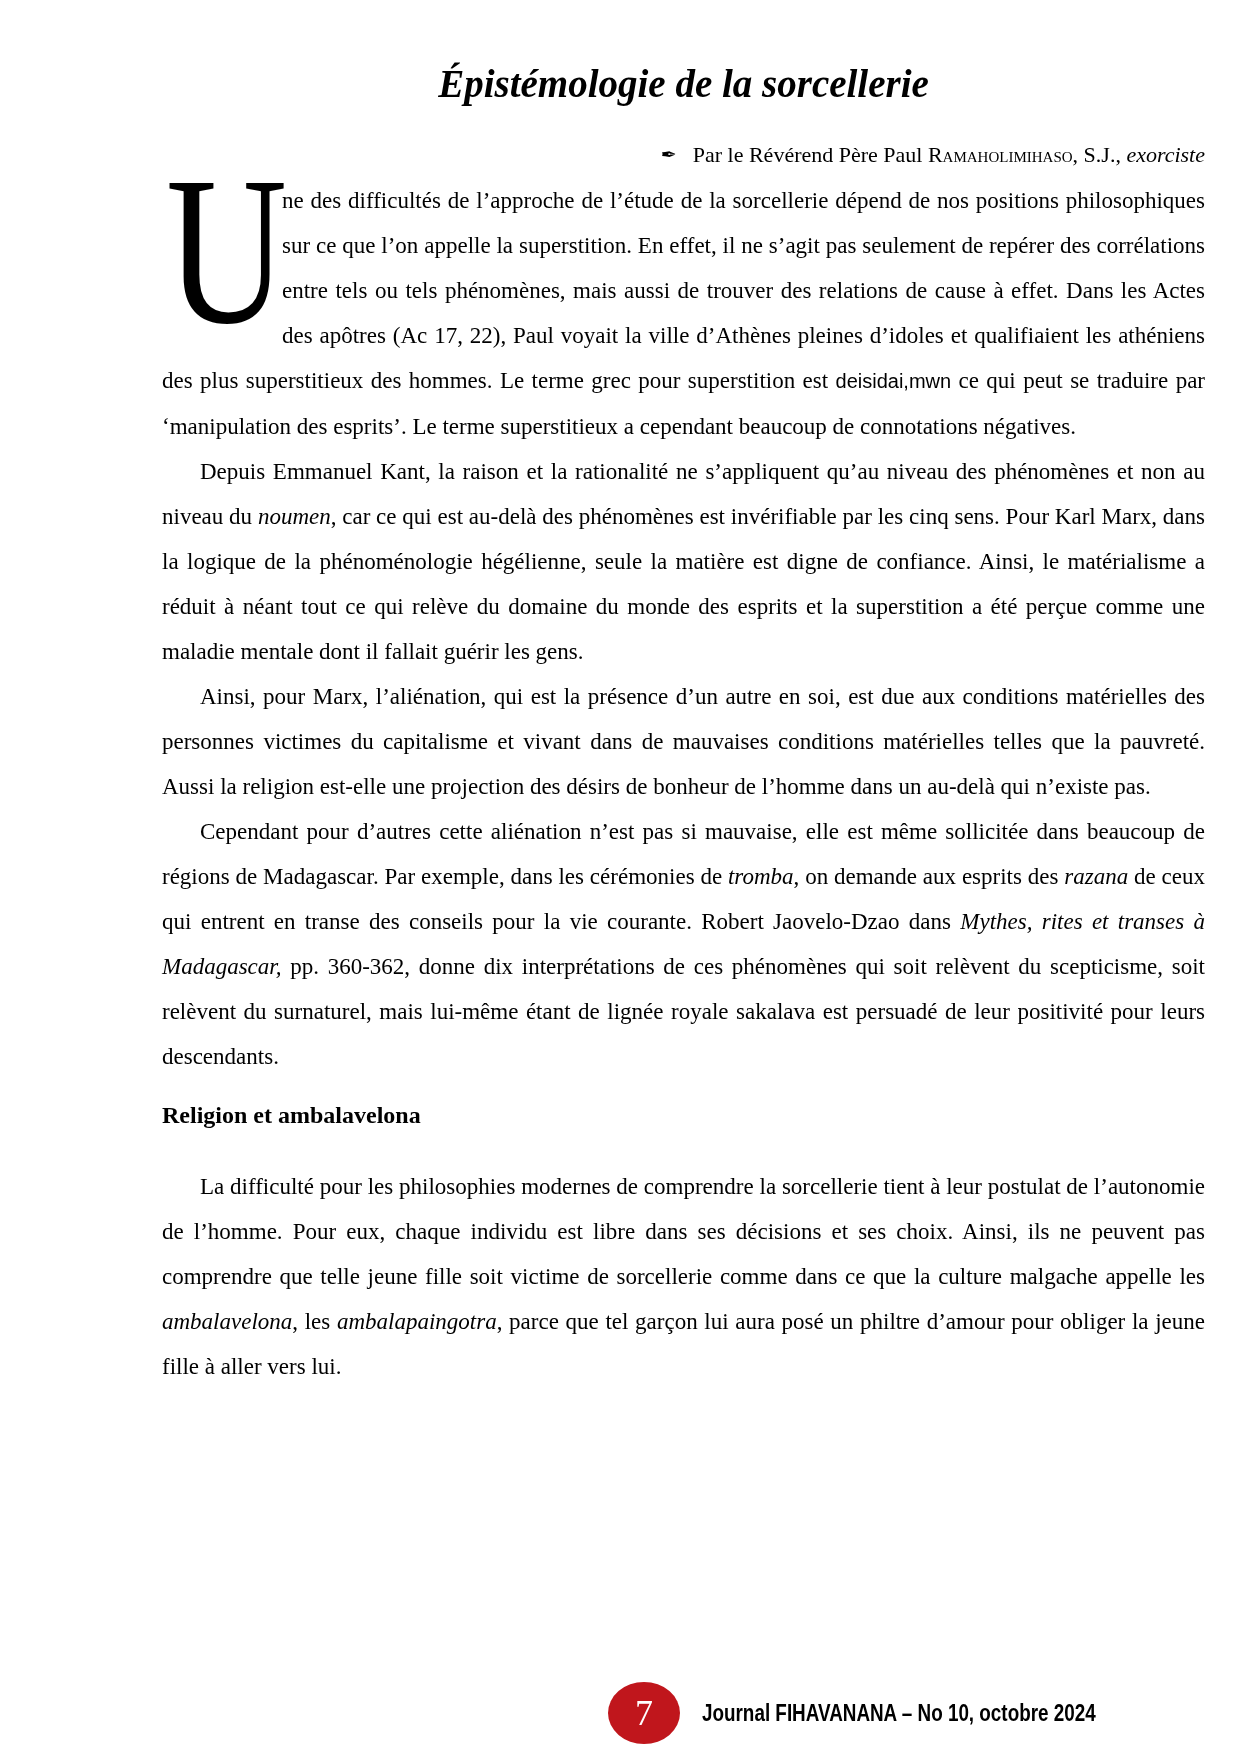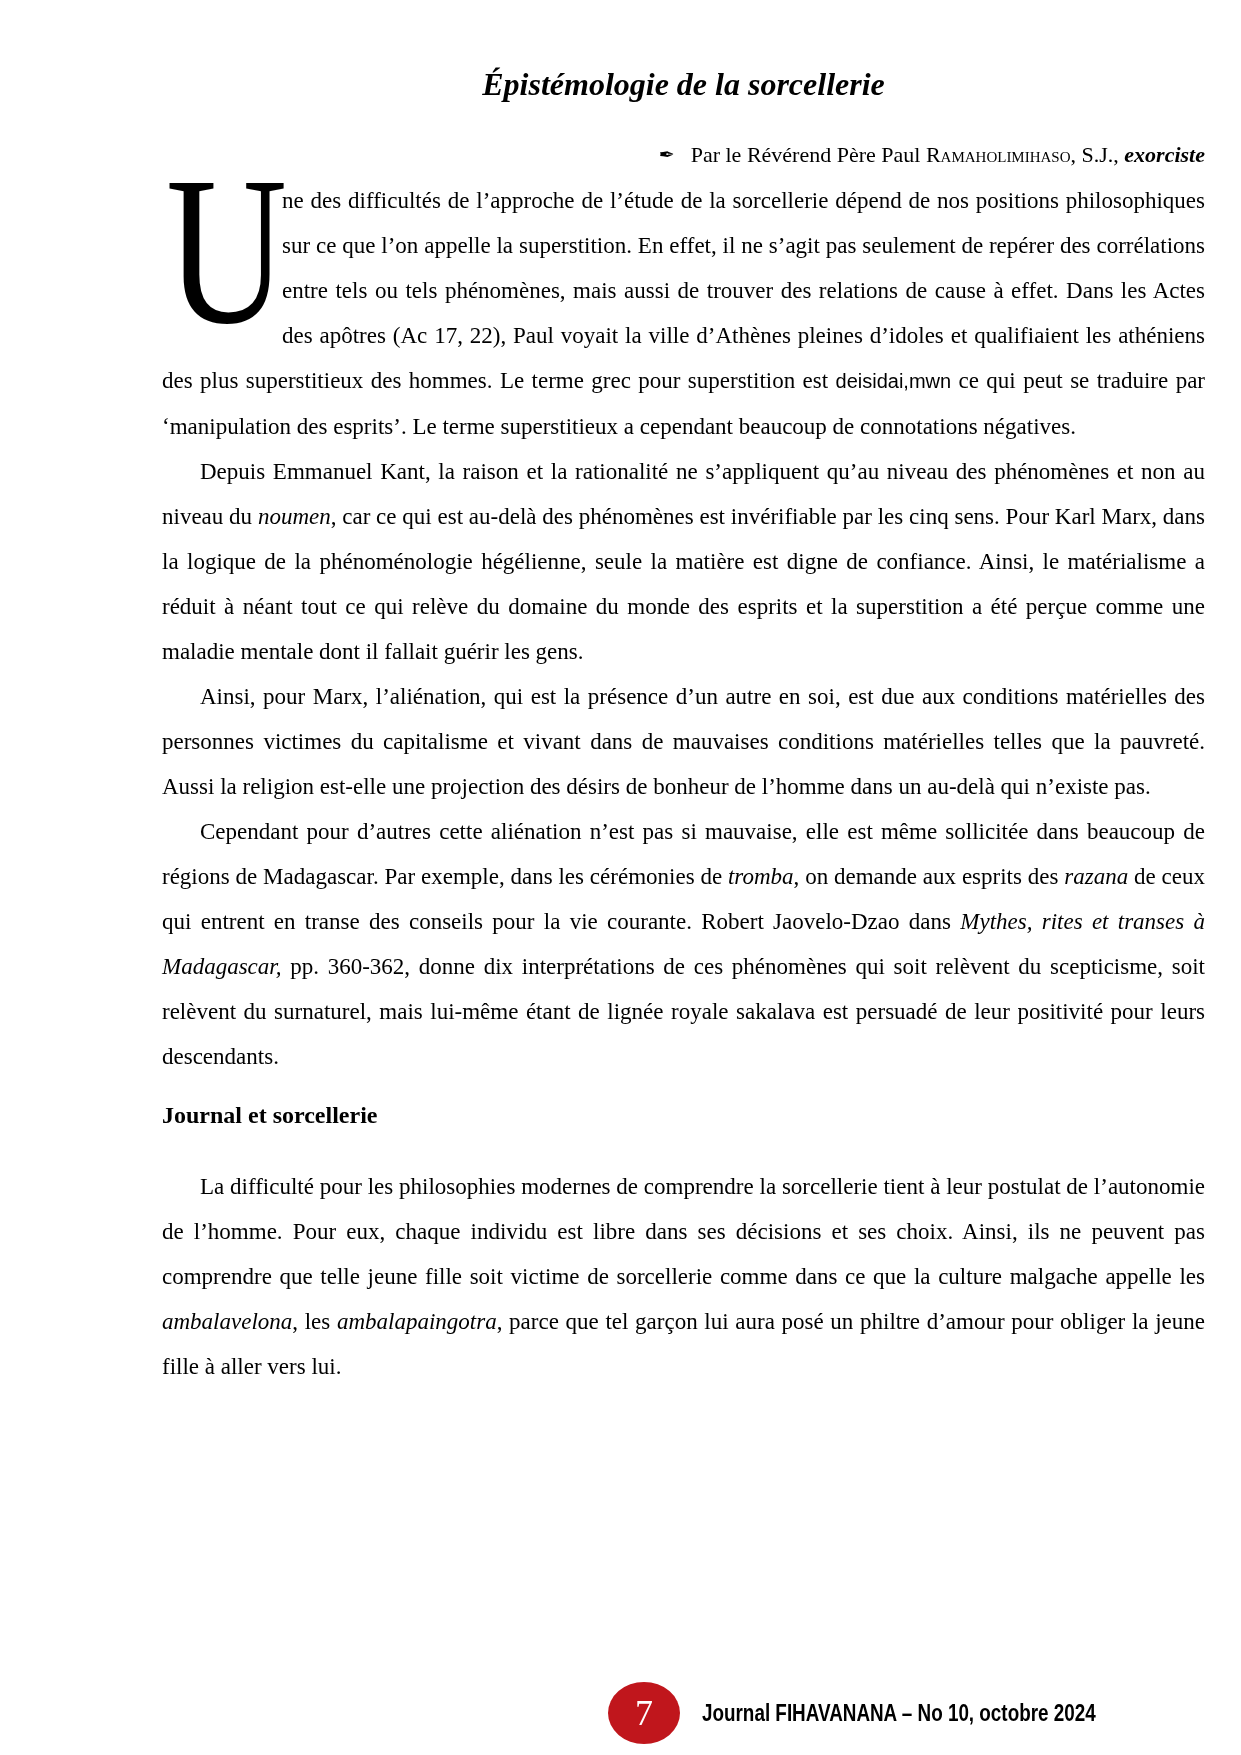--- a/index.html
+++ b/index.html
@@ -16,40 +16,40 @@
     position:absolute;
     left:162px; top:62px;
     width:1043px;
   }
   .doc-title {
     margin:0;
     text-align:center;
     font-family:"Liberation Serif",serif;
     font-style:italic;
     font-weight:bold;
-    font-size:32px;
+    font-size:39px;
     line-height:44px;
   }
   .byline {
     margin-top:34px;
     margin-bottom:8px;
     text-align:right;
     font-size:22px;
     line-height:30px;
     white-space:nowrap;
   }
   .pen-icon {
     display:inline-block;
     margin-right:16px;
     font-family:"DejaVu Sans",sans-serif;
     font-size:19px;
     transform:translateY(-1px);
   }
   .smallcaps { font-variant:small-caps;margin-top:16px; }
-  .byline-role { font-style:italic; font-weight:bold; }
+  .byline-role { font-style:italic; font-weight:normal; }
 
   .article-body { margin-top:4px; }
   .body-para {
     margin:0;
     font-size:23px;
     line-height:45px;
     text-align:justify;
     text-indent:38px;
   }
   .body-para.has-dropcap { text-indent:0; }
@@ -119,21 +119,21 @@
       <span class="pen-icon">✒</span><span>Par le Révérend Père Paul </span><span class="smallcaps">Ramaholimihaso</span><span>, S.J., </span><span class="byline-role">exorciste</span>
     </div>
 
     <div class="article-body">
         <p class="body-para has-dropcap"><span class="dropcap">
             <span class="dropcap-glyph">U</span>
           </span><span>ne des difficultés de l’approche de l’étude de la sorcellerie dépend de nos positions philosophiques sur ce que l’on appelle la superstition. En effet, il ne s’agit pas seulement de repérer des corrélations entre tels ou tels phénomènes, mais aussi de trouver des relations de cause à effet. Dans les Actes des apôtres (Ac 17, 22), Paul voyait la ville d’Athènes pleines d’idoles et qualifiaient les athéniens des plus superstitieux des hommes. Le terme grec pour superstition est </span><span class="run-g">deisidai,mwn</span><span> ce qui peut se traduire par ‘manipulation des esprits’. Le terme superstitieux a cependant beaucoup de connotations négatives.</span></p>
         <p class="body-para"><span>Depuis Emmanuel Kant, la raison et la rationalité ne s’appliquent qu’au niveau des phénomènes et non au niveau du </span><span class="run-i">noumen</span><span>, car ce qui est au-delà des phénomènes est invérifiable par les cinq sens. Pour Karl Marx, dans la logique de la phénoménologie hégélienne, seule la matière est digne de confiance. Ainsi, le matérialisme a réduit à néant tout ce qui relève du domaine du monde des esprits et la superstition a été perçue comme une maladie mentale dont il fallait guérir les gens.</span></p>
         <p class="body-para"><span>Ainsi, pour Marx, l’aliénation, qui est la présence d’un autre en soi, est due aux conditions matérielles des personnes victimes du capitalisme et vivant dans de mauvaises conditions matérielles telles que la pauvreté. Aussi la religion est-elle une projection des désirs de bonheur de l’homme dans un au-delà qui n’existe pas.</span></p>
         <p class="body-para"><span>Cependant pour d’autres cette aliénation n’est pas si mauvaise, elle est même sollicitée dans beaucoup de régions de Madagascar. Par exemple, dans les cérémonies de </span><span class="run-i">tromba</span><span>, on demande aux esprits des </span><span class="run-i">razana</span><span> de ceux qui entrent en transe des conseils pour la vie courante. Robert Jaovelo-Dzao dans </span><span class="run-i">Mythes, rites et transes à Madagascar,</span><span> pp. 360-362, donne dix interprétations de ces phénomènes qui soit relèvent du scepticisme, soit relèvent du surnaturel, mais lui-même étant de lignée royale sakalava est persuadé de leur positivité pour leurs descendants.</span></p>
-        <h2 class="section-heading">Journal et sorcellerie</h2>
+        <h2 class="section-heading">Religion et ambalavelona</h2>
         <p class="body-para"><span>La difficulté pour les philosophies modernes de comprendre la sorcellerie tient à leur postulat de l’autonomie de l’homme. Pour eux, chaque individu est libre dans ses décisions et ses choix. Ainsi, ils ne peuvent pas comprendre que telle jeune fille soit victime de sorcellerie comme dans ce que la culture malgache appelle les </span><span class="run-i">ambalavelona</span><span>, les </span><span class="run-i">ambalapaingotra</span><span>, parce que tel garçon lui aura posé un philtre d’amour pour obliger la jeune fille à aller vers lui.</span></p>
       </div>
   </div>
 
   <div class="footer">
     <div class="page-badge" style="background: rgb(192, 22, 28);">
       <span>7</span>
     </div>
     <span class="footer-text">Journal FIHAVANANA – No 10, octobre 2024</span>
   </div>

